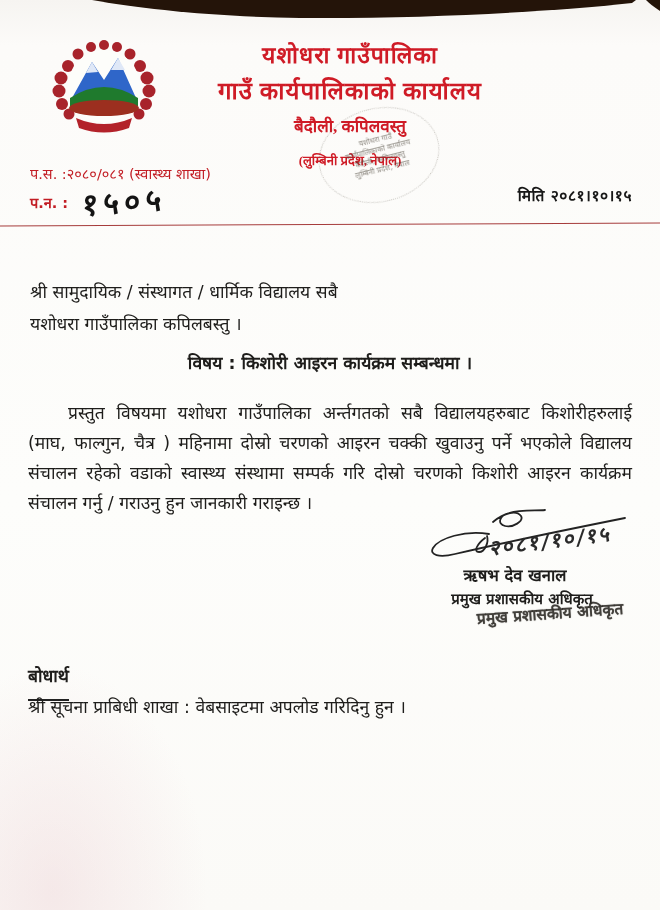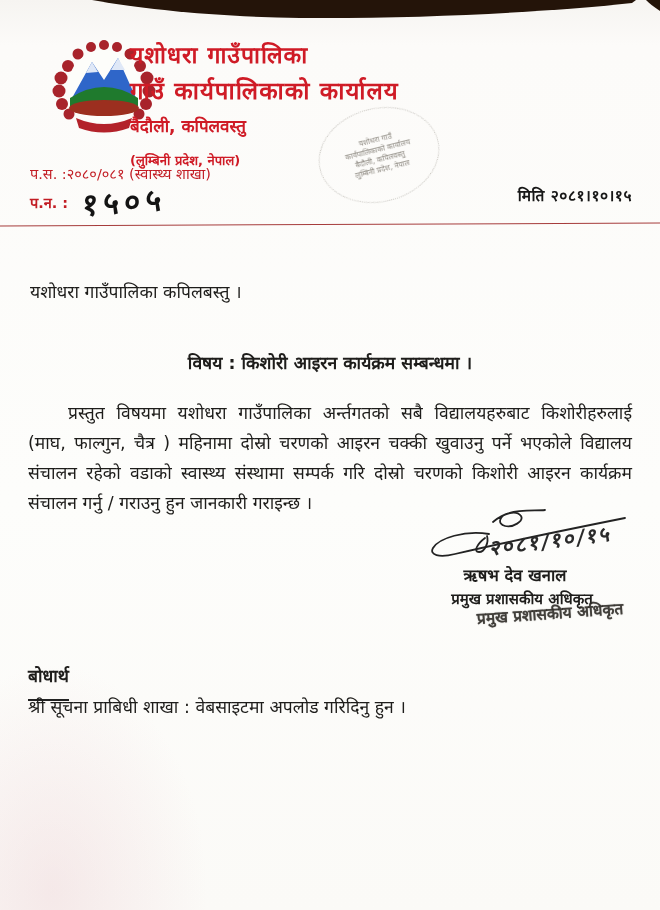--- a/index.html
+++ b/index.html
@@ -12,21 +12,21 @@
       linear-gradient(180deg,#f6f4f1 0%,#fcfbf9 5%,#fdfdfb 55%,#fbfaf7 100%);
     overflow:hidden;
     font-family:"DejaVu Sans","Liberation Sans",sans-serif;
     color:#1e1d1b;
   }
   
   .top-band{position:absolute;top:0;left:0;}
   
   .emblem{position:absolute;left:48px;top:34px;width:112px;height:106px;}
   
-  .hdr{position:absolute;left:130px;top:38px;width:440px;text-align:left;color:#cf1b26;}
+  .hdr{position:absolute;left:130px;top:38px;width:440px;text-align:center;color:#cf1b26;font-family:Liberation Serif, serif;}
   .hdr .h1{font-size:23px;font-weight:bold;letter-spacing:1px;}
   .hdr .h2{font-size:24px;font-weight:bold;margin-top:3px;letter-spacing:1px;}
   .hdr .h3{font-size:17px;font-weight:bold;margin-top:8px;}
   .hdr .h4{font-size:13px;font-weight:bold;margin-top:14px;}
   
   .seal{
     position:absolute;left:318px;top:108px;width:120px;height:92px;
     transform:rotate(-14deg);
     color:rgba(72,66,55,.62);
     font-size:7.5px;line-height:1.35;text-align:center;
@@ -128,20 +128,21 @@
     <div>लुम्बिनी प्रदेश, नेपाल</div>
   </div>
 
   <div class="ref">प.स. :२०८०/०८१ (स्वास्थ्य शाखा)</div>
   <div class="disp-label">प.न. :</div>
   <div class="disp-num">१५०५</div>
   <div class="date">मिति २०८१।१०।१५</div>
   <div class="redline"></div>
 
   <div class="recipient">
+    <div>श्री सामुदायिक / संस्थागत / धार्मिक विद्यालय सबै</div>
     <div>यशोधरा गाउँपालिका कपिलबस्तु ।</div>
   </div>
 
   <div class="subject">विषय : किशोरी आइरन कार्यक्रम सम्बन्धमा ।</div>
 
   <p class="bodytext">प्रस्तुत विषयमा यशोधरा गाउँपालिका अर्न्तगतको सबै  विद्यालयहरुबाट किशोरीहरुलाई (माघ, फाल्गुन, चैत्र ) महिनामा दोस्रो चरणको आइरन चक्की खुवाउनु पर्ने भएकोले विद्यालय संचालन रहेको वडाको स्वास्थ्य संस्थामा सम्पर्क गरि दोस्रो चरणको किशोरी आइरन कार्यक्रम संचालन गर्नु / गराउनु हुन जानकारी गराइन्छ ।</p>
 
   <svg class="sign" width="210" height="60" viewBox="0 0 210 60" aria-hidden="true">
     <g fill="none" stroke="#232323" stroke-width="1.8" stroke-linecap="round">
       <path d="M68,14 C80,4 92,2 96,8 C99,13 88,20 80,18 C72,16 74,8 84,5 C96,1 112,3 120,2"></path>

